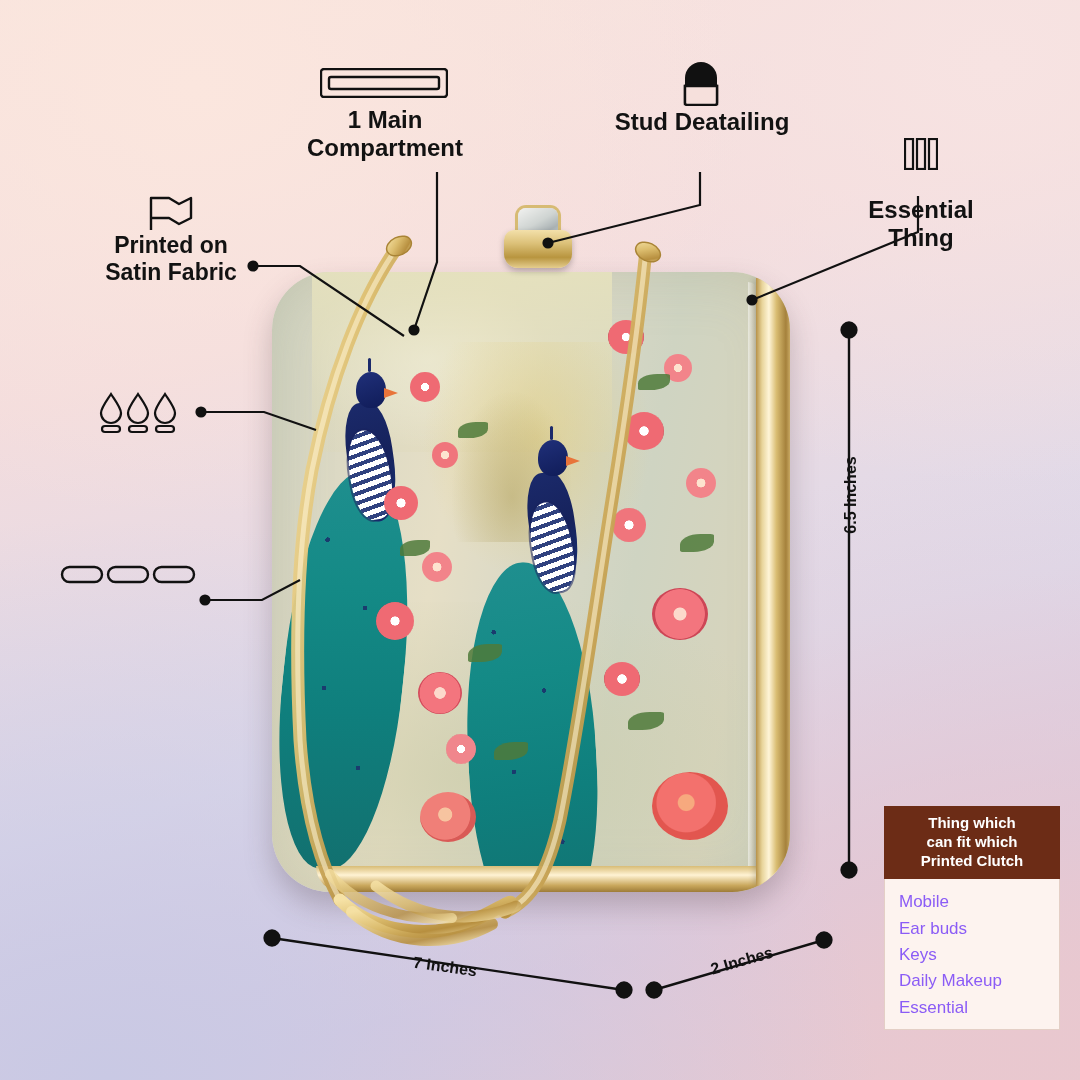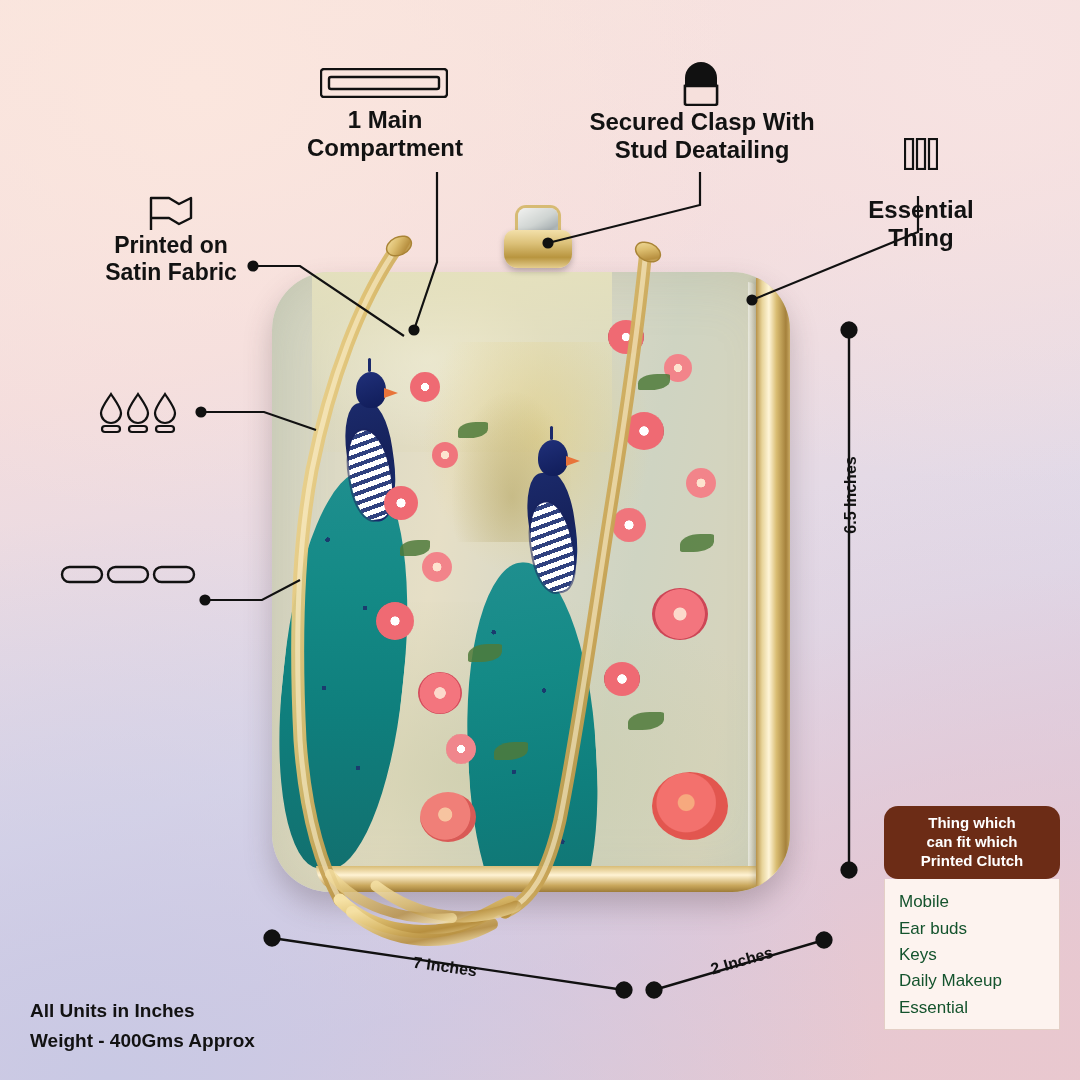--- a/index.html
+++ b/index.html
@@ -102,26 +102,26 @@
   .clasp-stone{
     position:absolute;left:14px;top:0;width:40px;height:34px;border-radius:8px;
     background:linear-gradient(150deg,#f2f2f0 0%,#cfd4d2 45%,#aab2b4 70%,#e7e9e6 100%);
     box-shadow:0 0 0 3px #d7bb73, 0 2px 4px rgba(0,0,0,.25);
   }
 
   
   #fitbox{position:absolute;left:884px;top:806px;width:176px;height:232px;}
   .fit-head{
     background:#6c2c16;color:#fff;text-align:center;font-weight:bold;font-size:15px;
-    line-height:1.25;padding:8px 4px 9px;border-radius:14px;
+    line-height:1.25;padding:8px 4px 9px;
   }
   .fit-body{
     background:#fdf3ef;border:1px solid #e4cfc6;border-top:none;padding:10px 0 8px 14px;
   }
-  .fit-body div{font-size:17px;color:#14532d;line-height:1.55;}
+  .fit-body div{font-size:17px;color:#8b5cf6;line-height:1.55;}
 </style>
 </head>
 <body>
 
 <div id="stage">
 
   <div id="bag">
     <div class="bagbody">
 
       <div style="position:absolute;left:40px;top:0;width:300px;height:180px;background:linear-gradient(180deg,rgba(230,226,190,.9),rgba(220,214,178,.2));"></div>
@@ -276,21 +276,20 @@
       <rect x="94" y="7" width="40" height="15" rx="7.5"></rect>
     </g>
   </svg>
 
   <div class="lbl c" style="left:282px;top:106px;width:206px;font-size:24px;">
     <div>1 Main</div>
     <div>Compartment</div>
   </div>
 
   <div class="lbl c" style="left:560px;top:108px;width:284px;font-size:24px;">
-    <div>Secured Clasp With</div>
     <div>Stud Deatailing</div>
   </div>
 
   <div class="lbl c" style="left:846px;top:196px;width:150px;font-size:24px;">
     <div>Essential</div>
     <div>Thing</div>
   </div>
 
   <div class="lbl c" style="left:86px;top:232px;width:170px;font-size:23px;text-align:center;">
     <div>Printed on</div>
@@ -304,24 +303,20 @@
   </div>
 
   <div style="position:absolute;left:330px;top:958px;width:230px;text-align:center;font-size:16px;font-weight:bold;color:#121212;transform:rotate(8deg);">
     <span>7 Inches</span>
   </div>
 
   <div style="position:absolute;left:662px;top:952px;width:160px;text-align:center;font-size:16px;font-weight:bold;color:#121212;transform:rotate(-16deg);">
     <span>2 Inches</span>
   </div>
 
-  <div style="position:absolute;left:30px;top:996px;font-size:19px;font-weight:bold;color:#121212;line-height:1.6;">
-    <div>All Units in Inches</div>
-    <div>Weight - 400Gms Approx</div>
-  </div>
 
   <div id="fitbox">
     <div class="fit-head">
       <div>Thing which</div>
       <div>can fit which</div>
       <div>Printed Clutch</div>
     </div>
     <div class="fit-body">
       <div>Mobile</div>
       <div>Ear buds</div>

